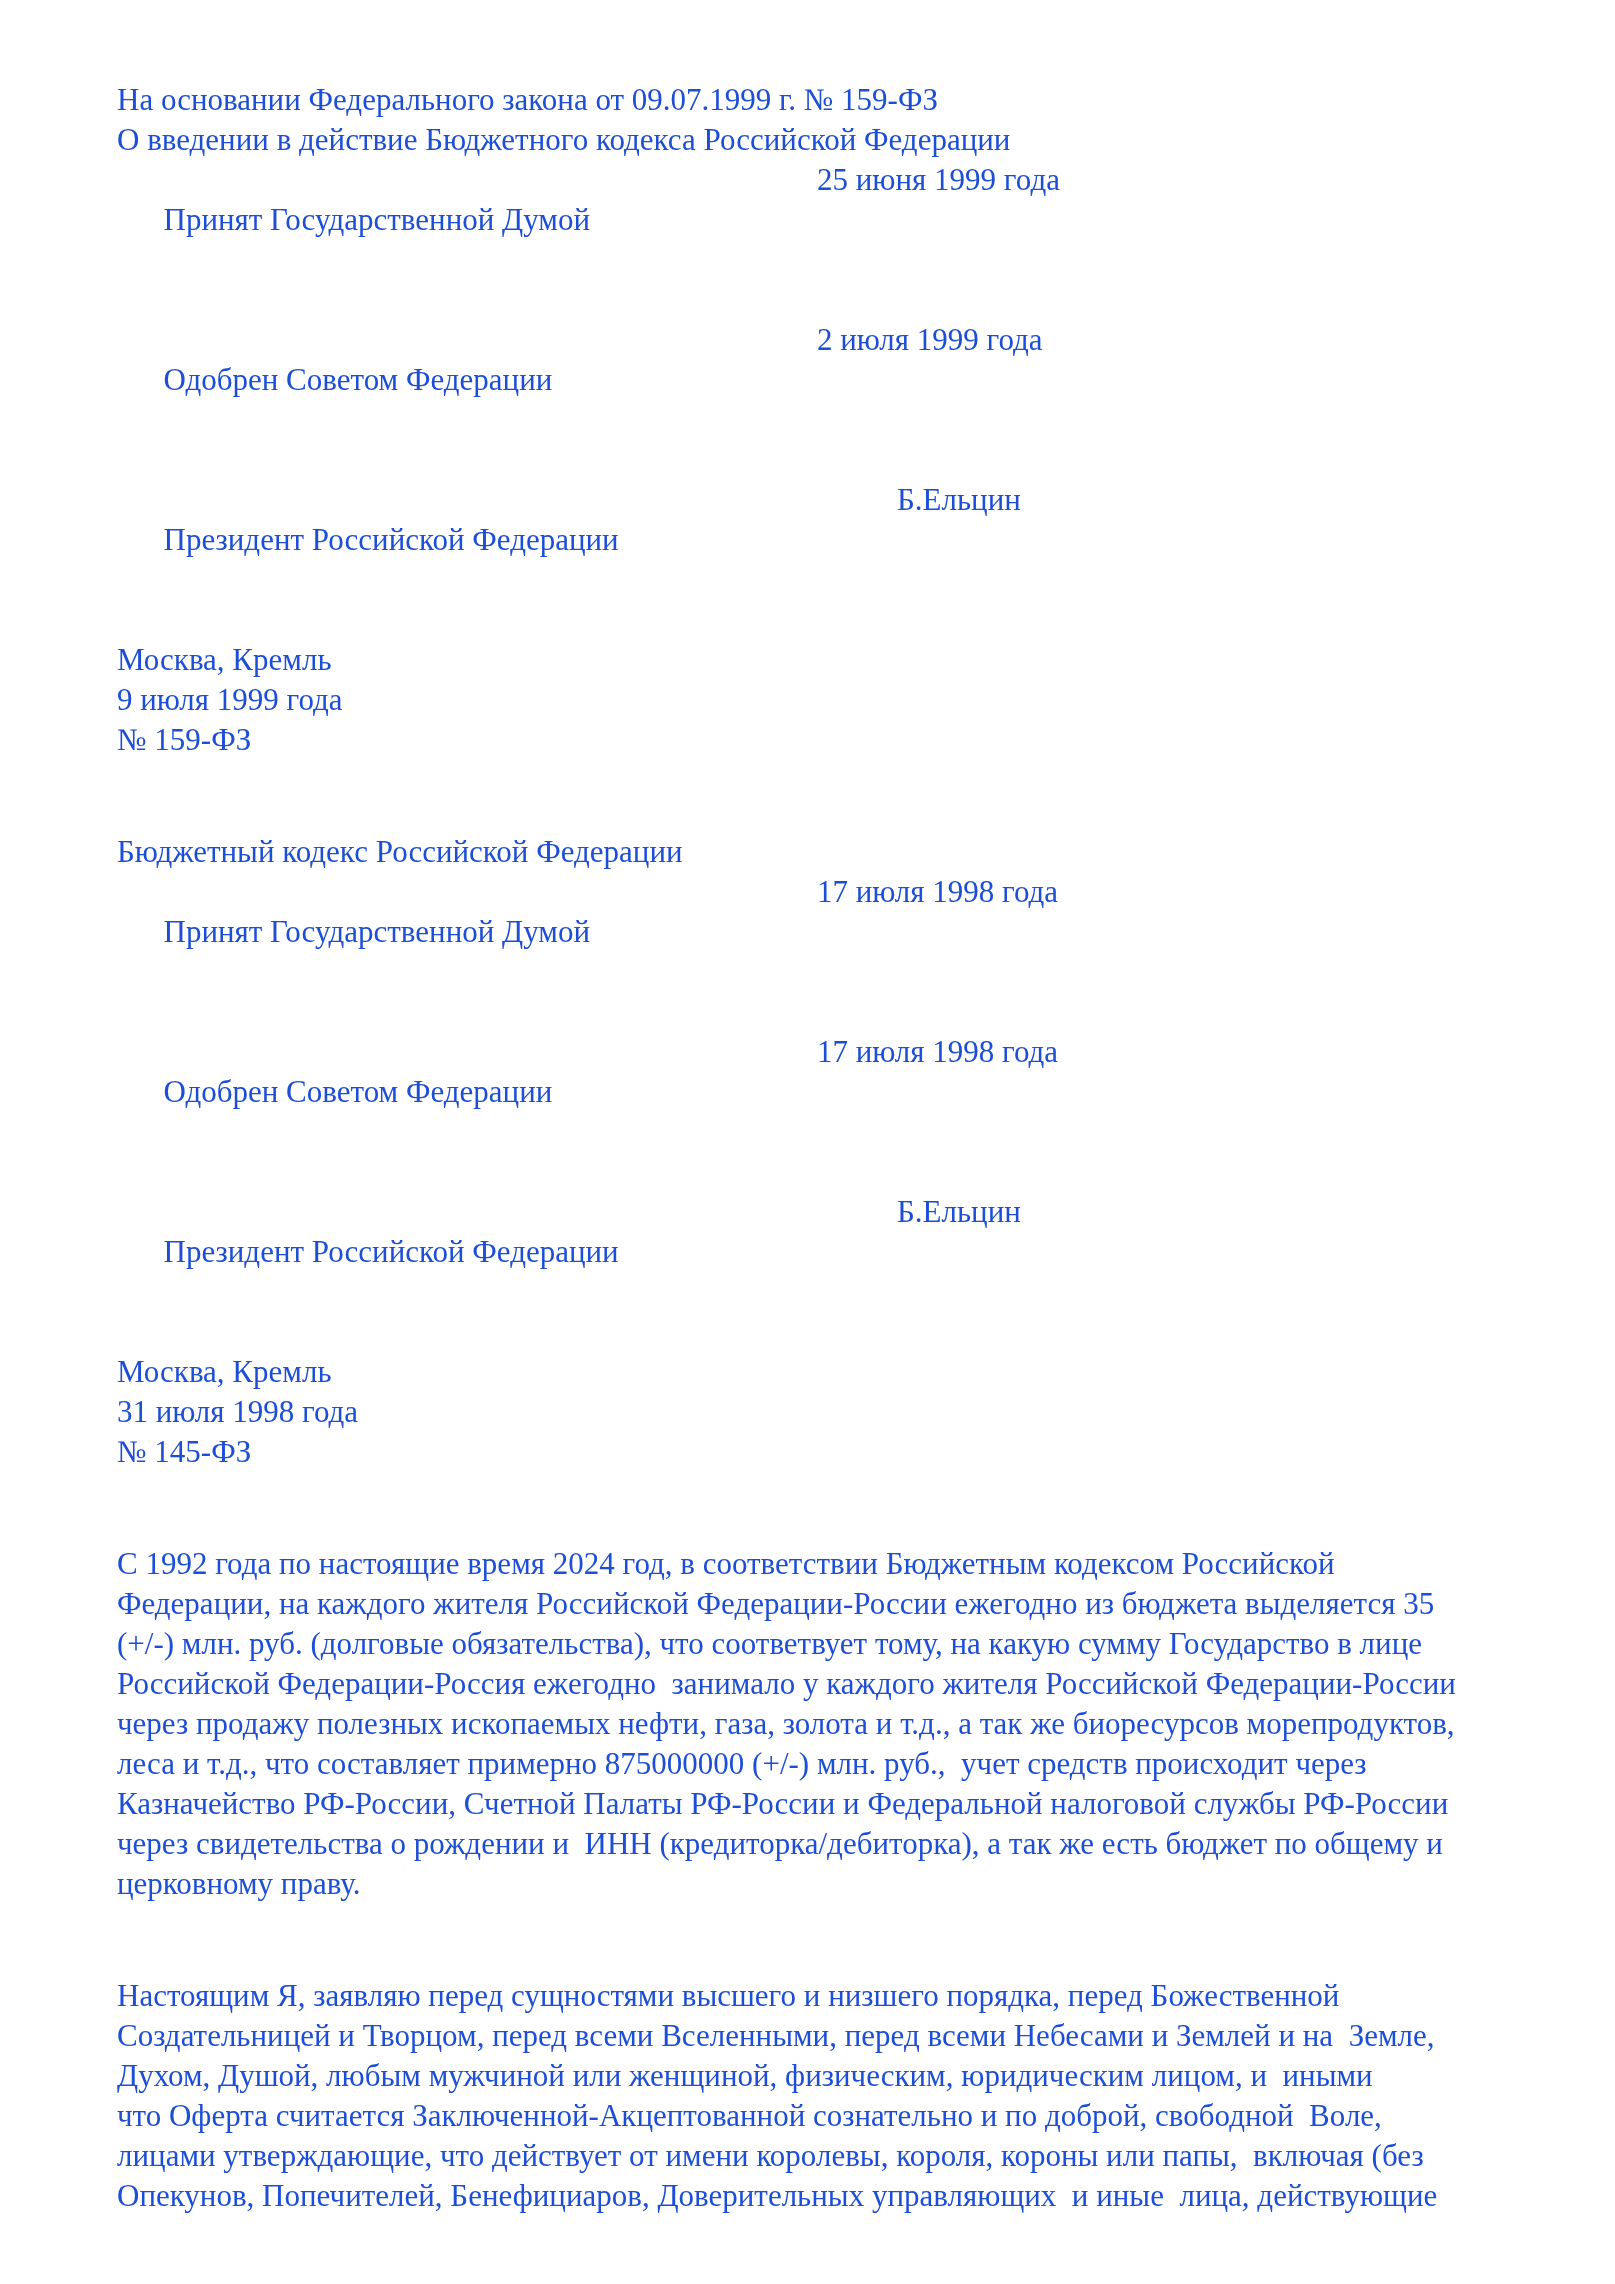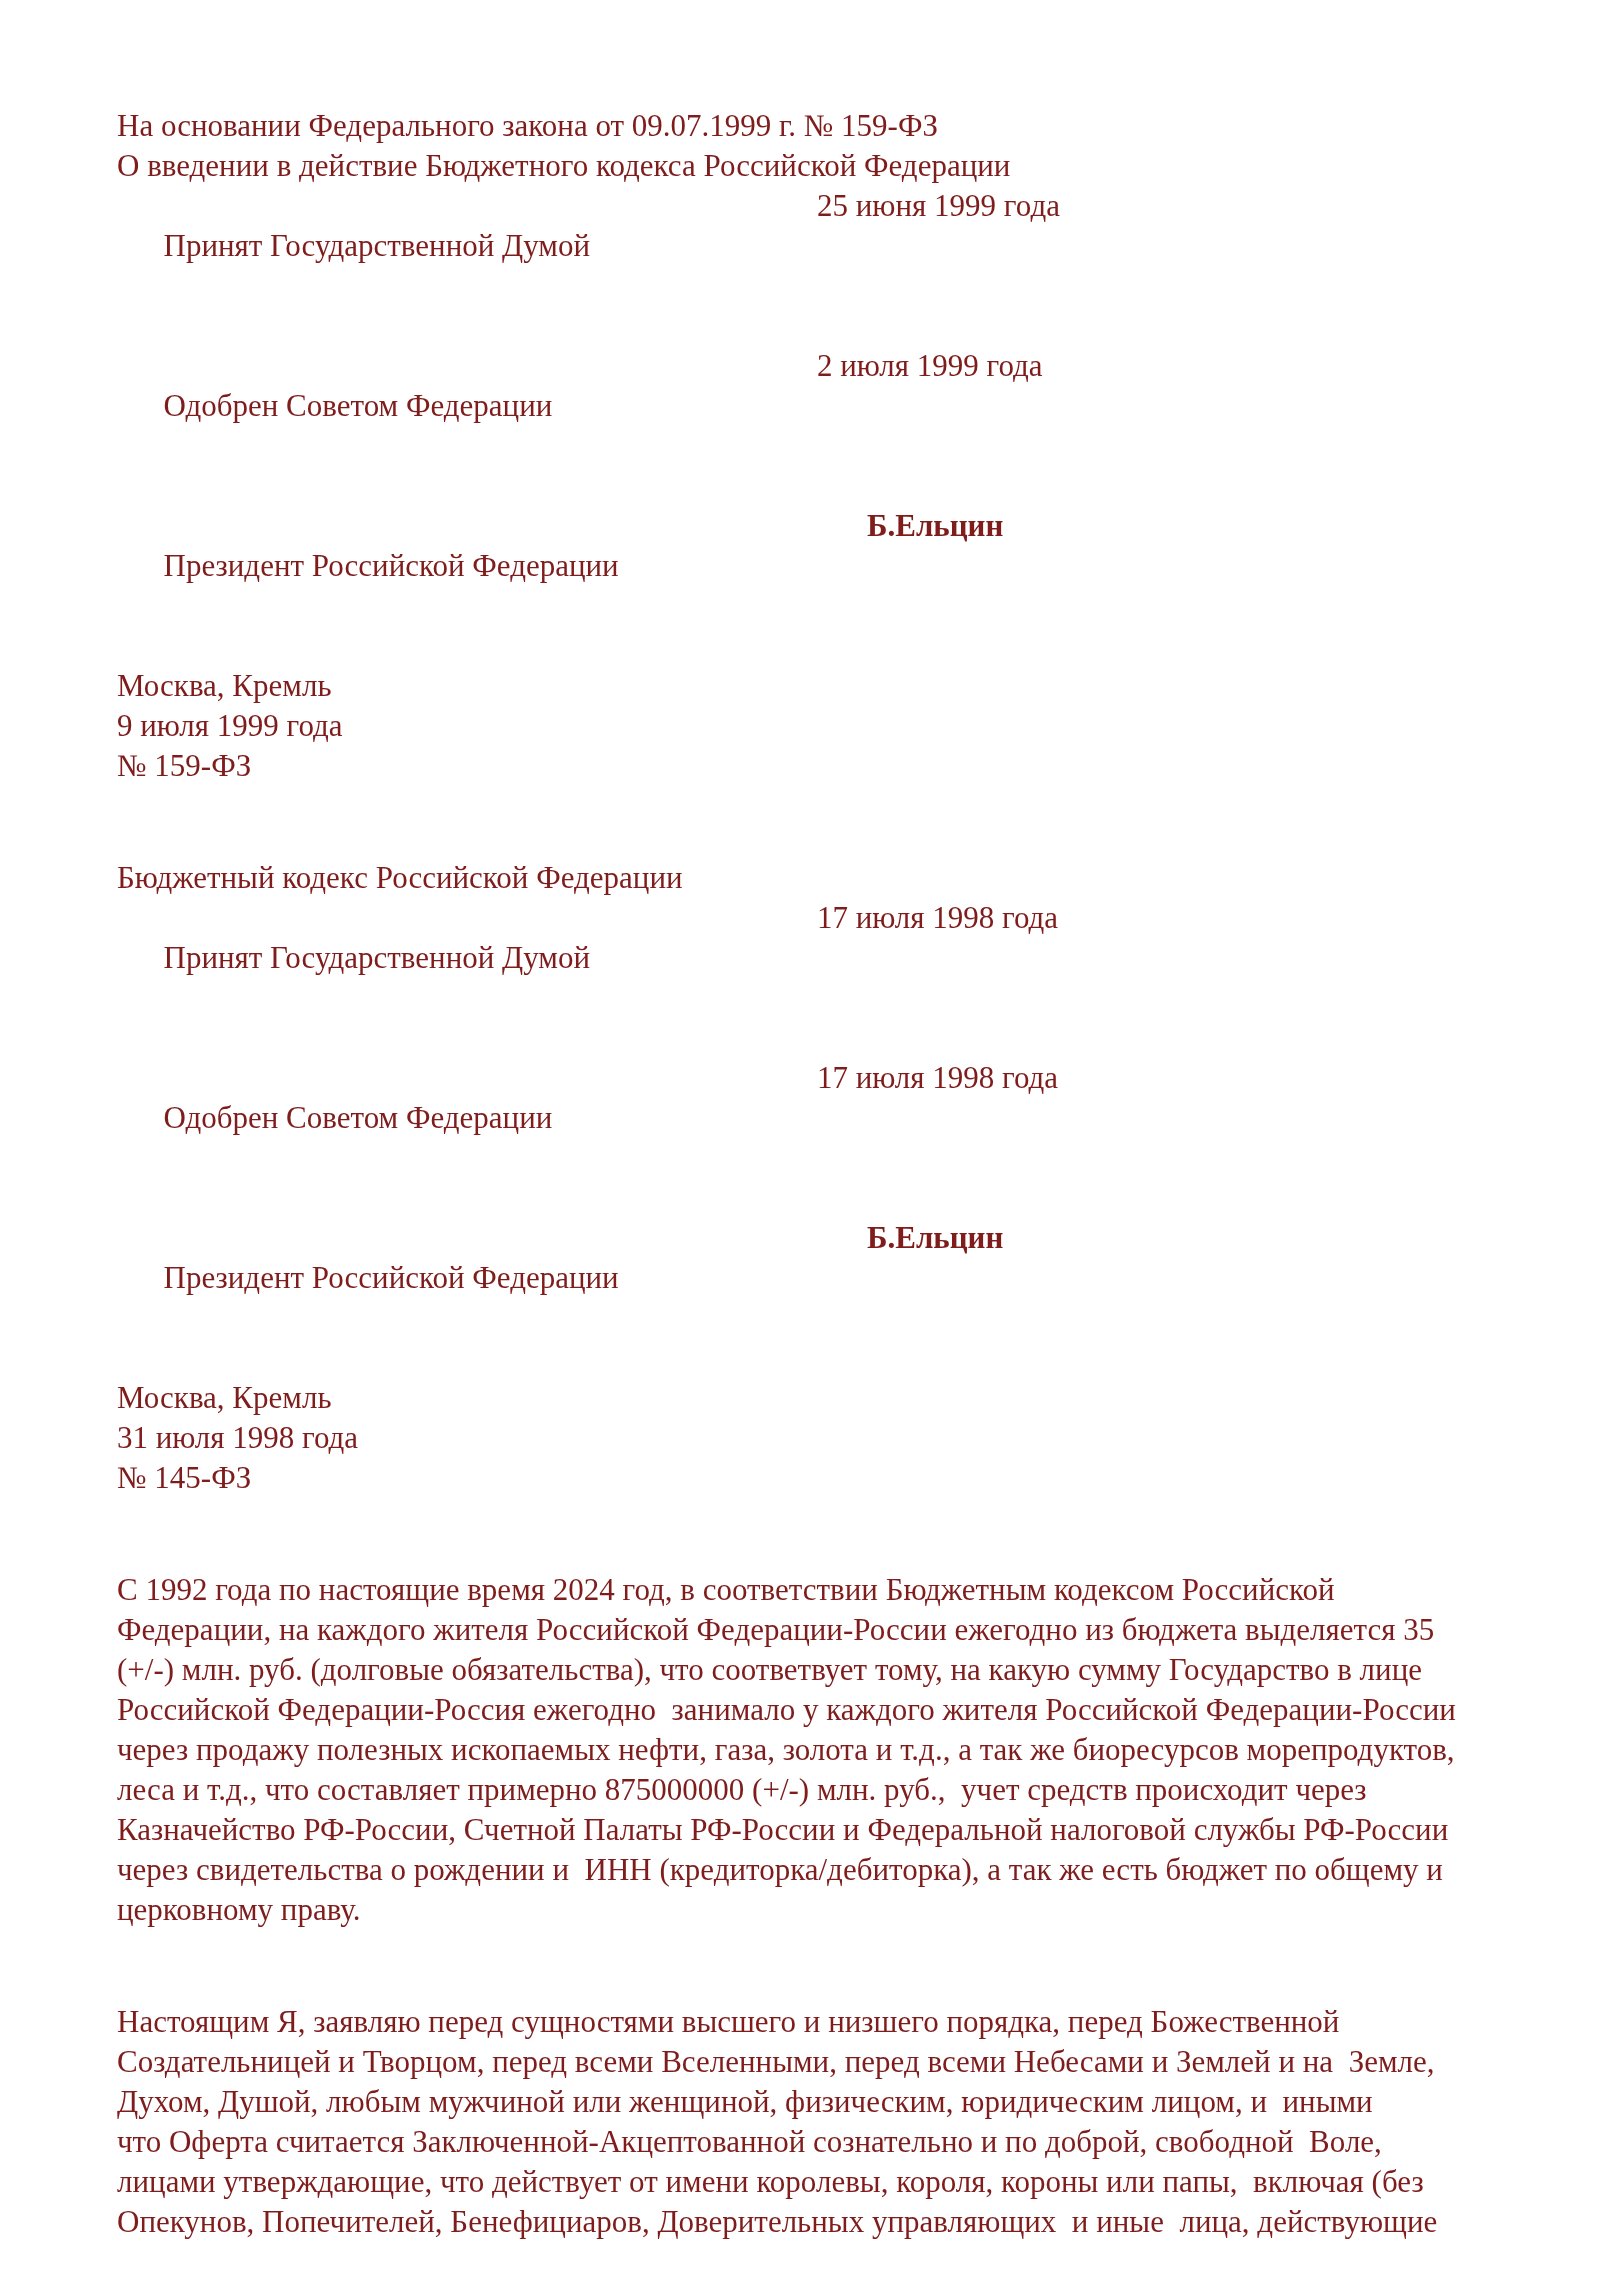--- a/index.html
+++ b/index.html
@@ -6,31 +6,31 @@
   body {
     width: 1616px;
     height: 2284px;
     background: #ffffff;
     overflow: hidden;
   }
   .page {
     box-sizing: border-box;
     width: 1616px;
     height: 1748px;
-    padding: 106px 91px 0 117px;
+    padding: 80px 91px 0 117px;
     font-family: "Liberation Serif", "DejaVu Serif", serif;
     font-size: 31px;
     line-height: 40px;
-    color: #7f1d1d;
+    color: #1d4ed8;
   }
   .ln { white-space: pre; }
   .gap { margin-top: 72px; }
   .row { position: relative; }
   .col-date { position: absolute; left: 700px; top: 0; white-space: pre; }
-  .col-sign { position: absolute; left: 750px; top: 0; white-space: pre; font-weight: bold; }
+  .col-sign { position: absolute; left: 780px; top: 0; white-space: pre; }
 </style>
 </head>
 <body>
 
 <div class="page">
 
   <div class="section">
     <div class="ln">На основании Федерального закона от 09.07.1999 г. № 159-ФЗ</div>
     <div class="ln">О введении в действие Бюджетного кодекса Российской Федерации</div>
     <div class="ln row">

